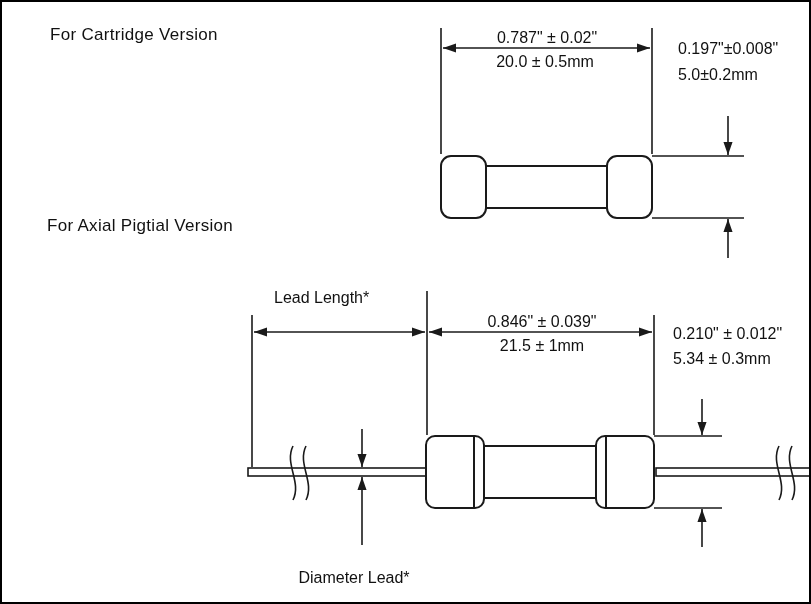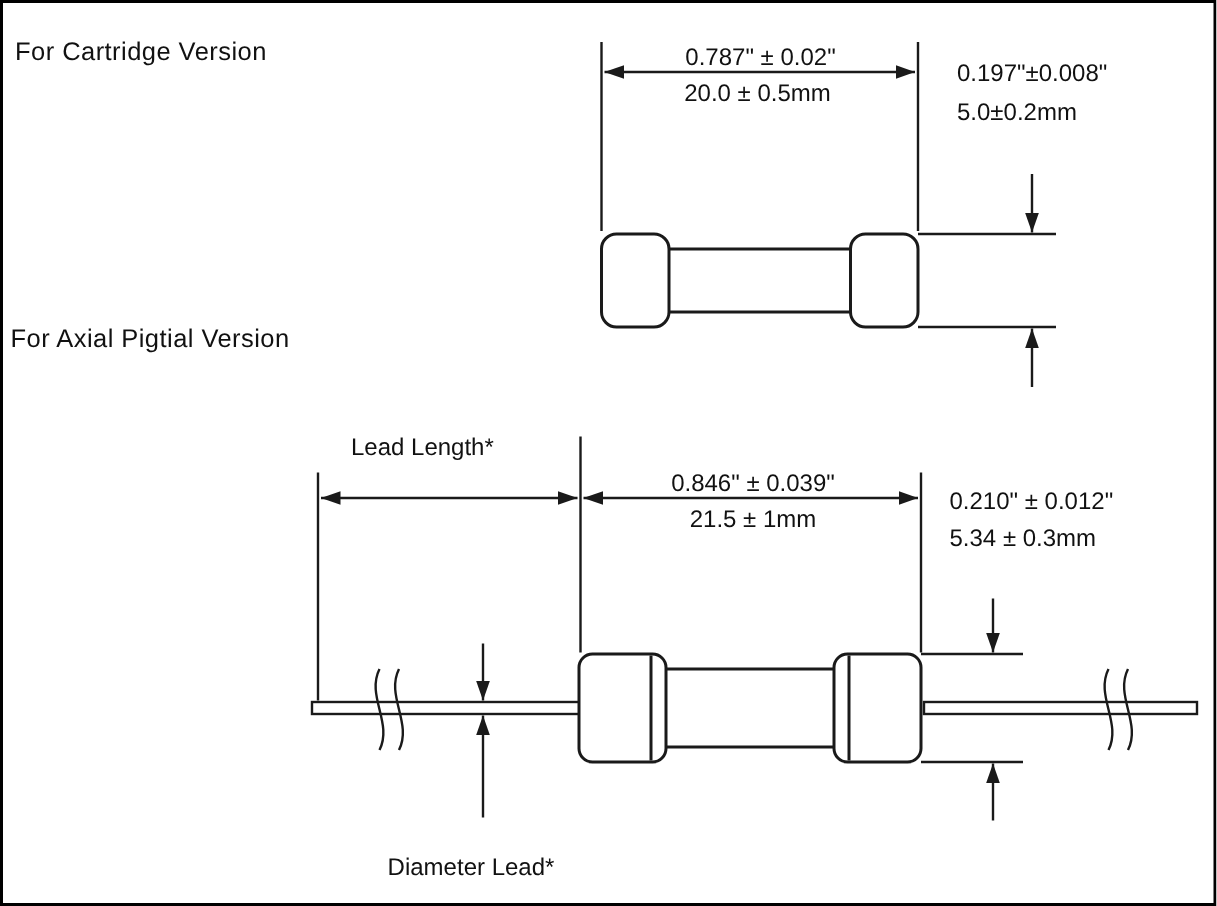--- a/index.html
+++ b/index.html
@@ -9,20 +9,21 @@
     font-family: "Liberation Sans", sans-serif;
   }
   .canvas {
     position: relative;
     width: 811px;
     height: 604px;
     box-sizing: border-box;
     border: 2px solid #000000;
     background: #ffffff;
     overflow: hidden;
+    padding-left: 40px;
   }
   svg { display: block; }
   .dim-line, .ext-line, .ref-line {
     stroke: #1a1a1a;
     stroke-width: 1.6;
     fill: none;
   }
   .body-line {
     stroke: #1a1a1a;
     stroke-width: 2;

